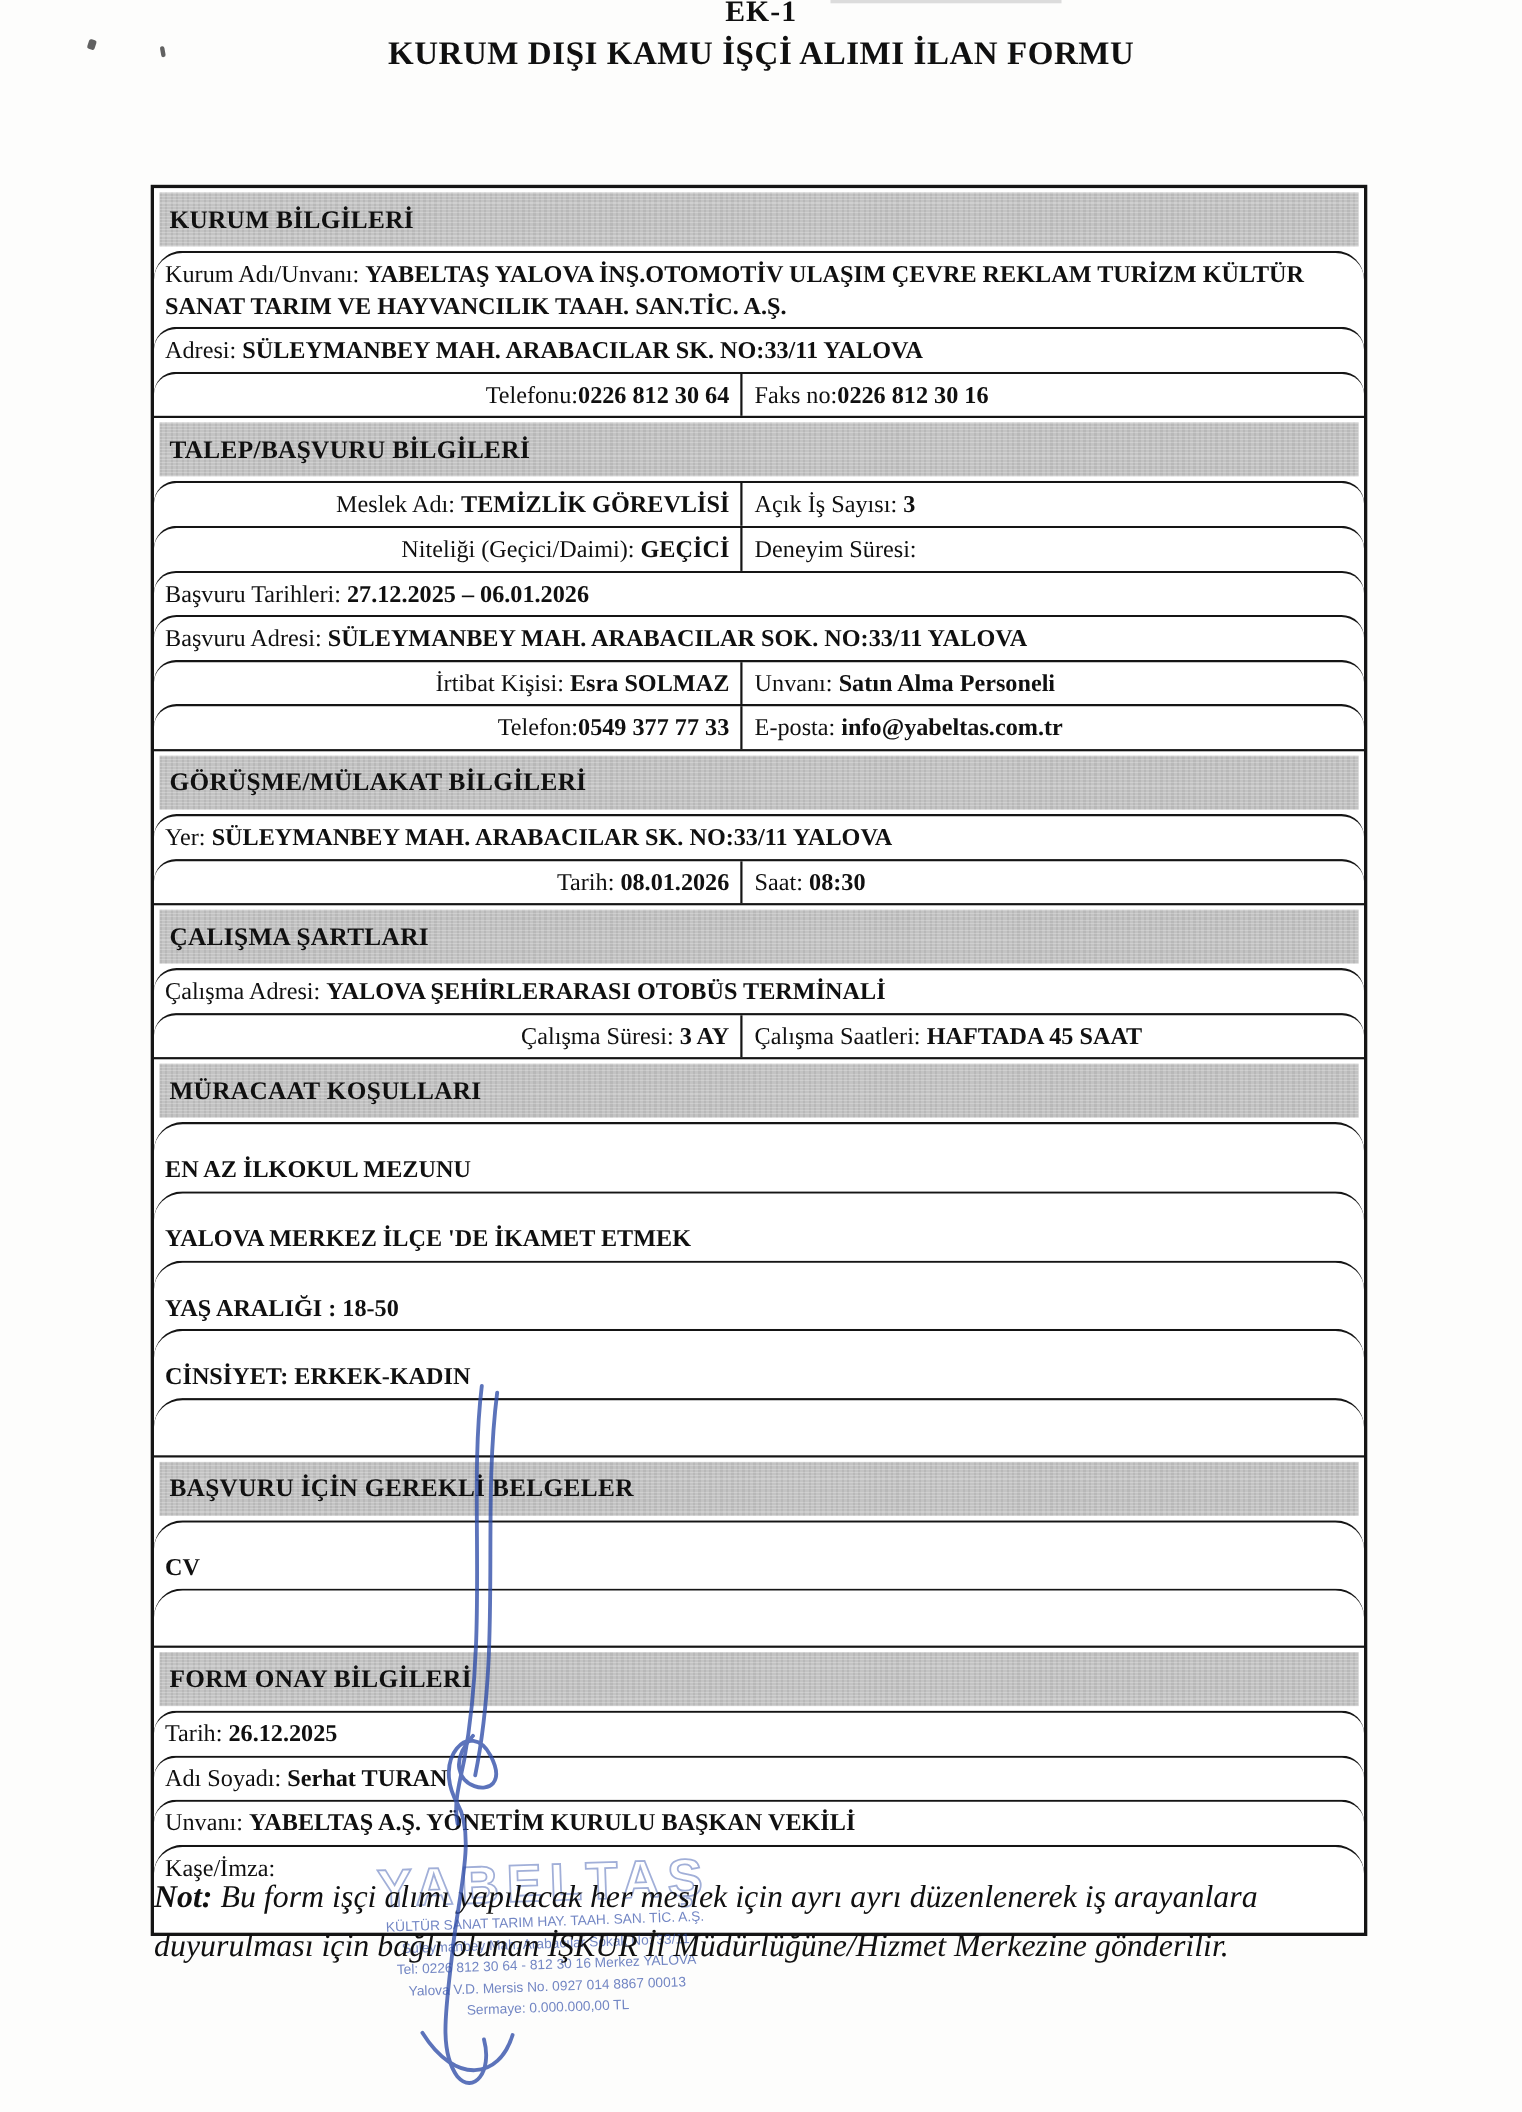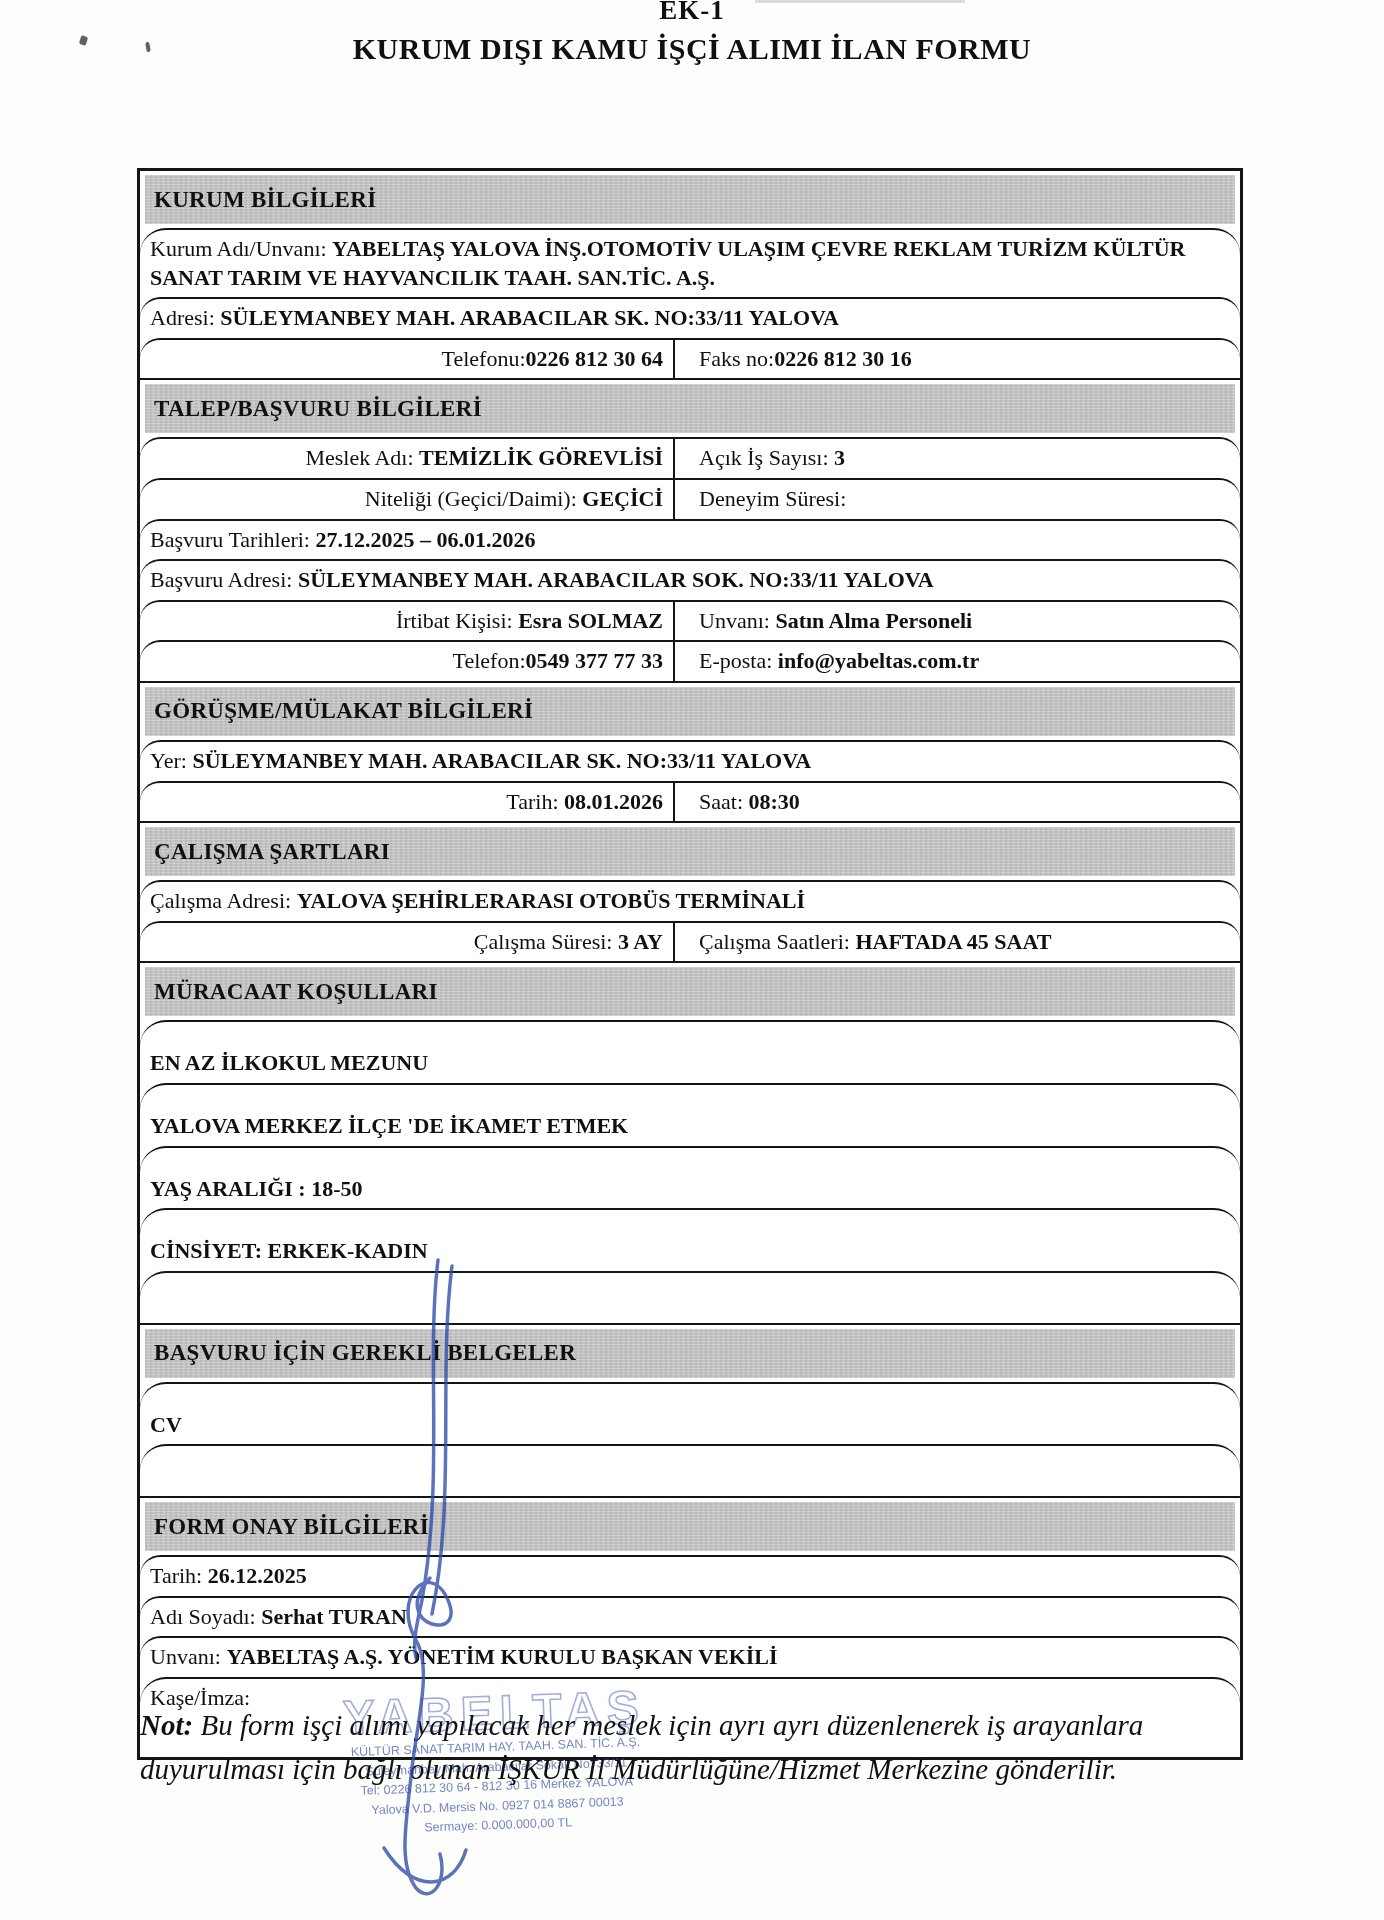--- a/index.html
+++ b/index.html
@@ -37,21 +37,21 @@
     font-weight:bold;font-size:23px;letter-spacing:.3px;
     background-color:#c3c3c3;
     background-image:
       repeating-linear-gradient(0deg, rgba(255,255,255,.22) 0 1px, rgba(0,0,0,0) 1px 3px),
       repeating-linear-gradient(90deg, rgba(0,0,0,.06) 0 2px, rgba(0,0,0,0) 2px 5px);
   }
   .trow{border-top:2px solid #151515;display:flex;align-items:stretch;box-sizing:border-box;border-radius:26px;}
   .cell{padding:5px 10px;font-size:22px;line-height:1.3;box-sizing:border-box;}
   .full .cell{flex:1;}
   .c0{width:535px;flex:none;border-right:2px solid #151515;text-align:right;}
-  .c1{flex:1;padding-left:24px;}
+  .c1{flex:1;padding-left:11px;}
   .rh37{min-height:37px;}
   .rh66{min-height:68px;}
   .rh52{min-height:52px;}
   .rh52 .cell{padding-top:27px;}
   .rh80{min-height:80px;}
   .lbl{font-weight:normal;}
   .val{font-weight:bold;}
 
   
   .note{

